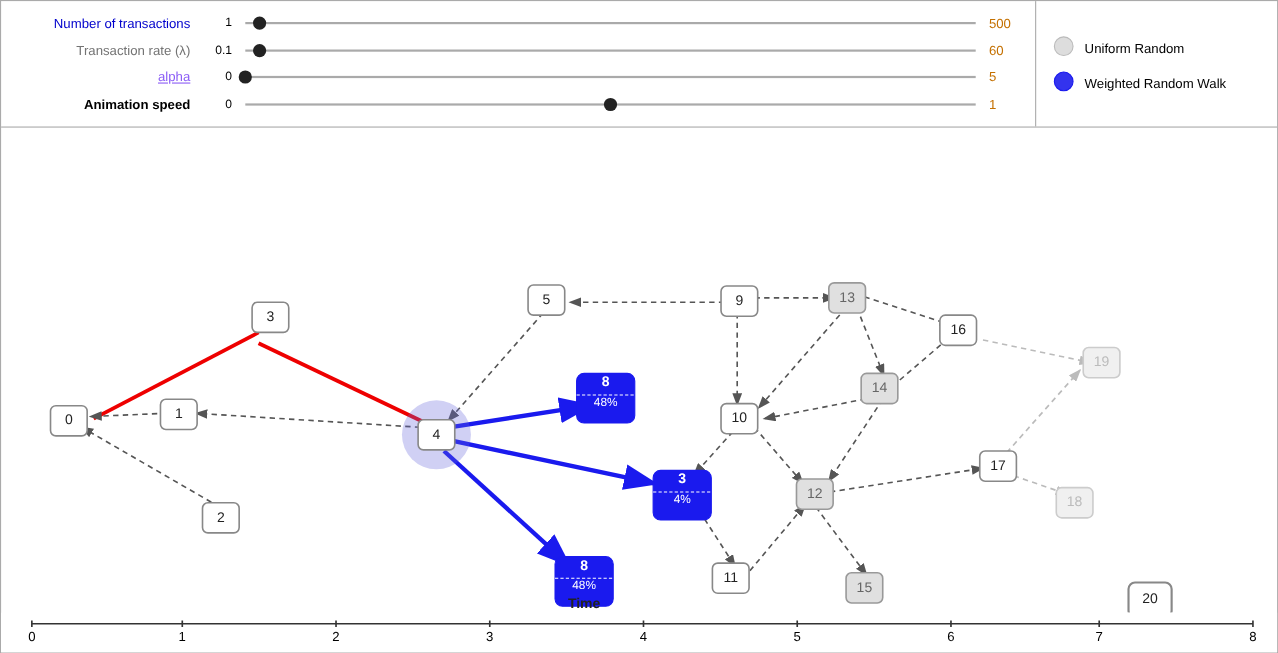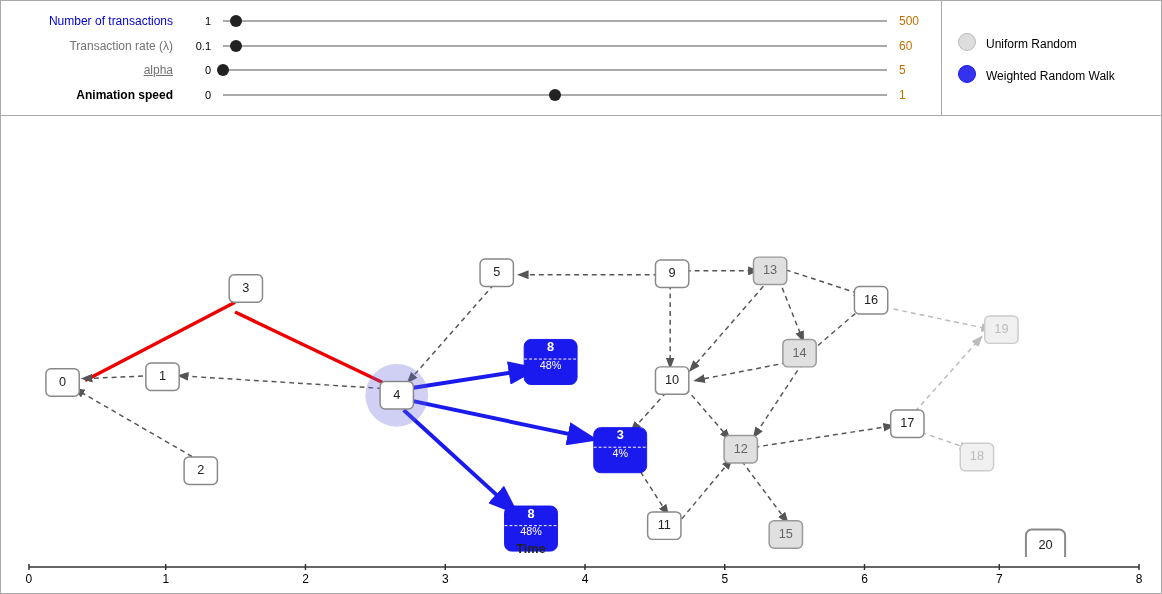--- a/index.html
+++ b/index.html
@@ -164,21 +164,21 @@
       <div class="slider-row">
         <span class="slider-label" style="color:#737373;">Transaction rate (λ)</span>
         <span class="slider-min">0.1</span>
         <div class="slider-track">
           <div class="slider-thumb" style="left: 2%;"></div>
         </div>
         <span class="slider-max">60</span>
       </div>
 
       <div class="slider-row">
-        <span class="slider-label" style="color:#737373;text-decoration:underline;">alpha</span>
+        <span class="slider-label" style="color:#8b5cf6;text-decoration:underline;">alpha</span>
         <span class="slider-min">0</span>
         <div class="slider-track">
           <div class="slider-thumb" style="left: 0%;"></div>
         </div>
         <span class="slider-max">5</span>
       </div>
 
       <div class="slider-row">
         <span class="slider-label" style="color:#000;font-weight:bold;">Animation speed</span>
         <span class="slider-min">0</span>

